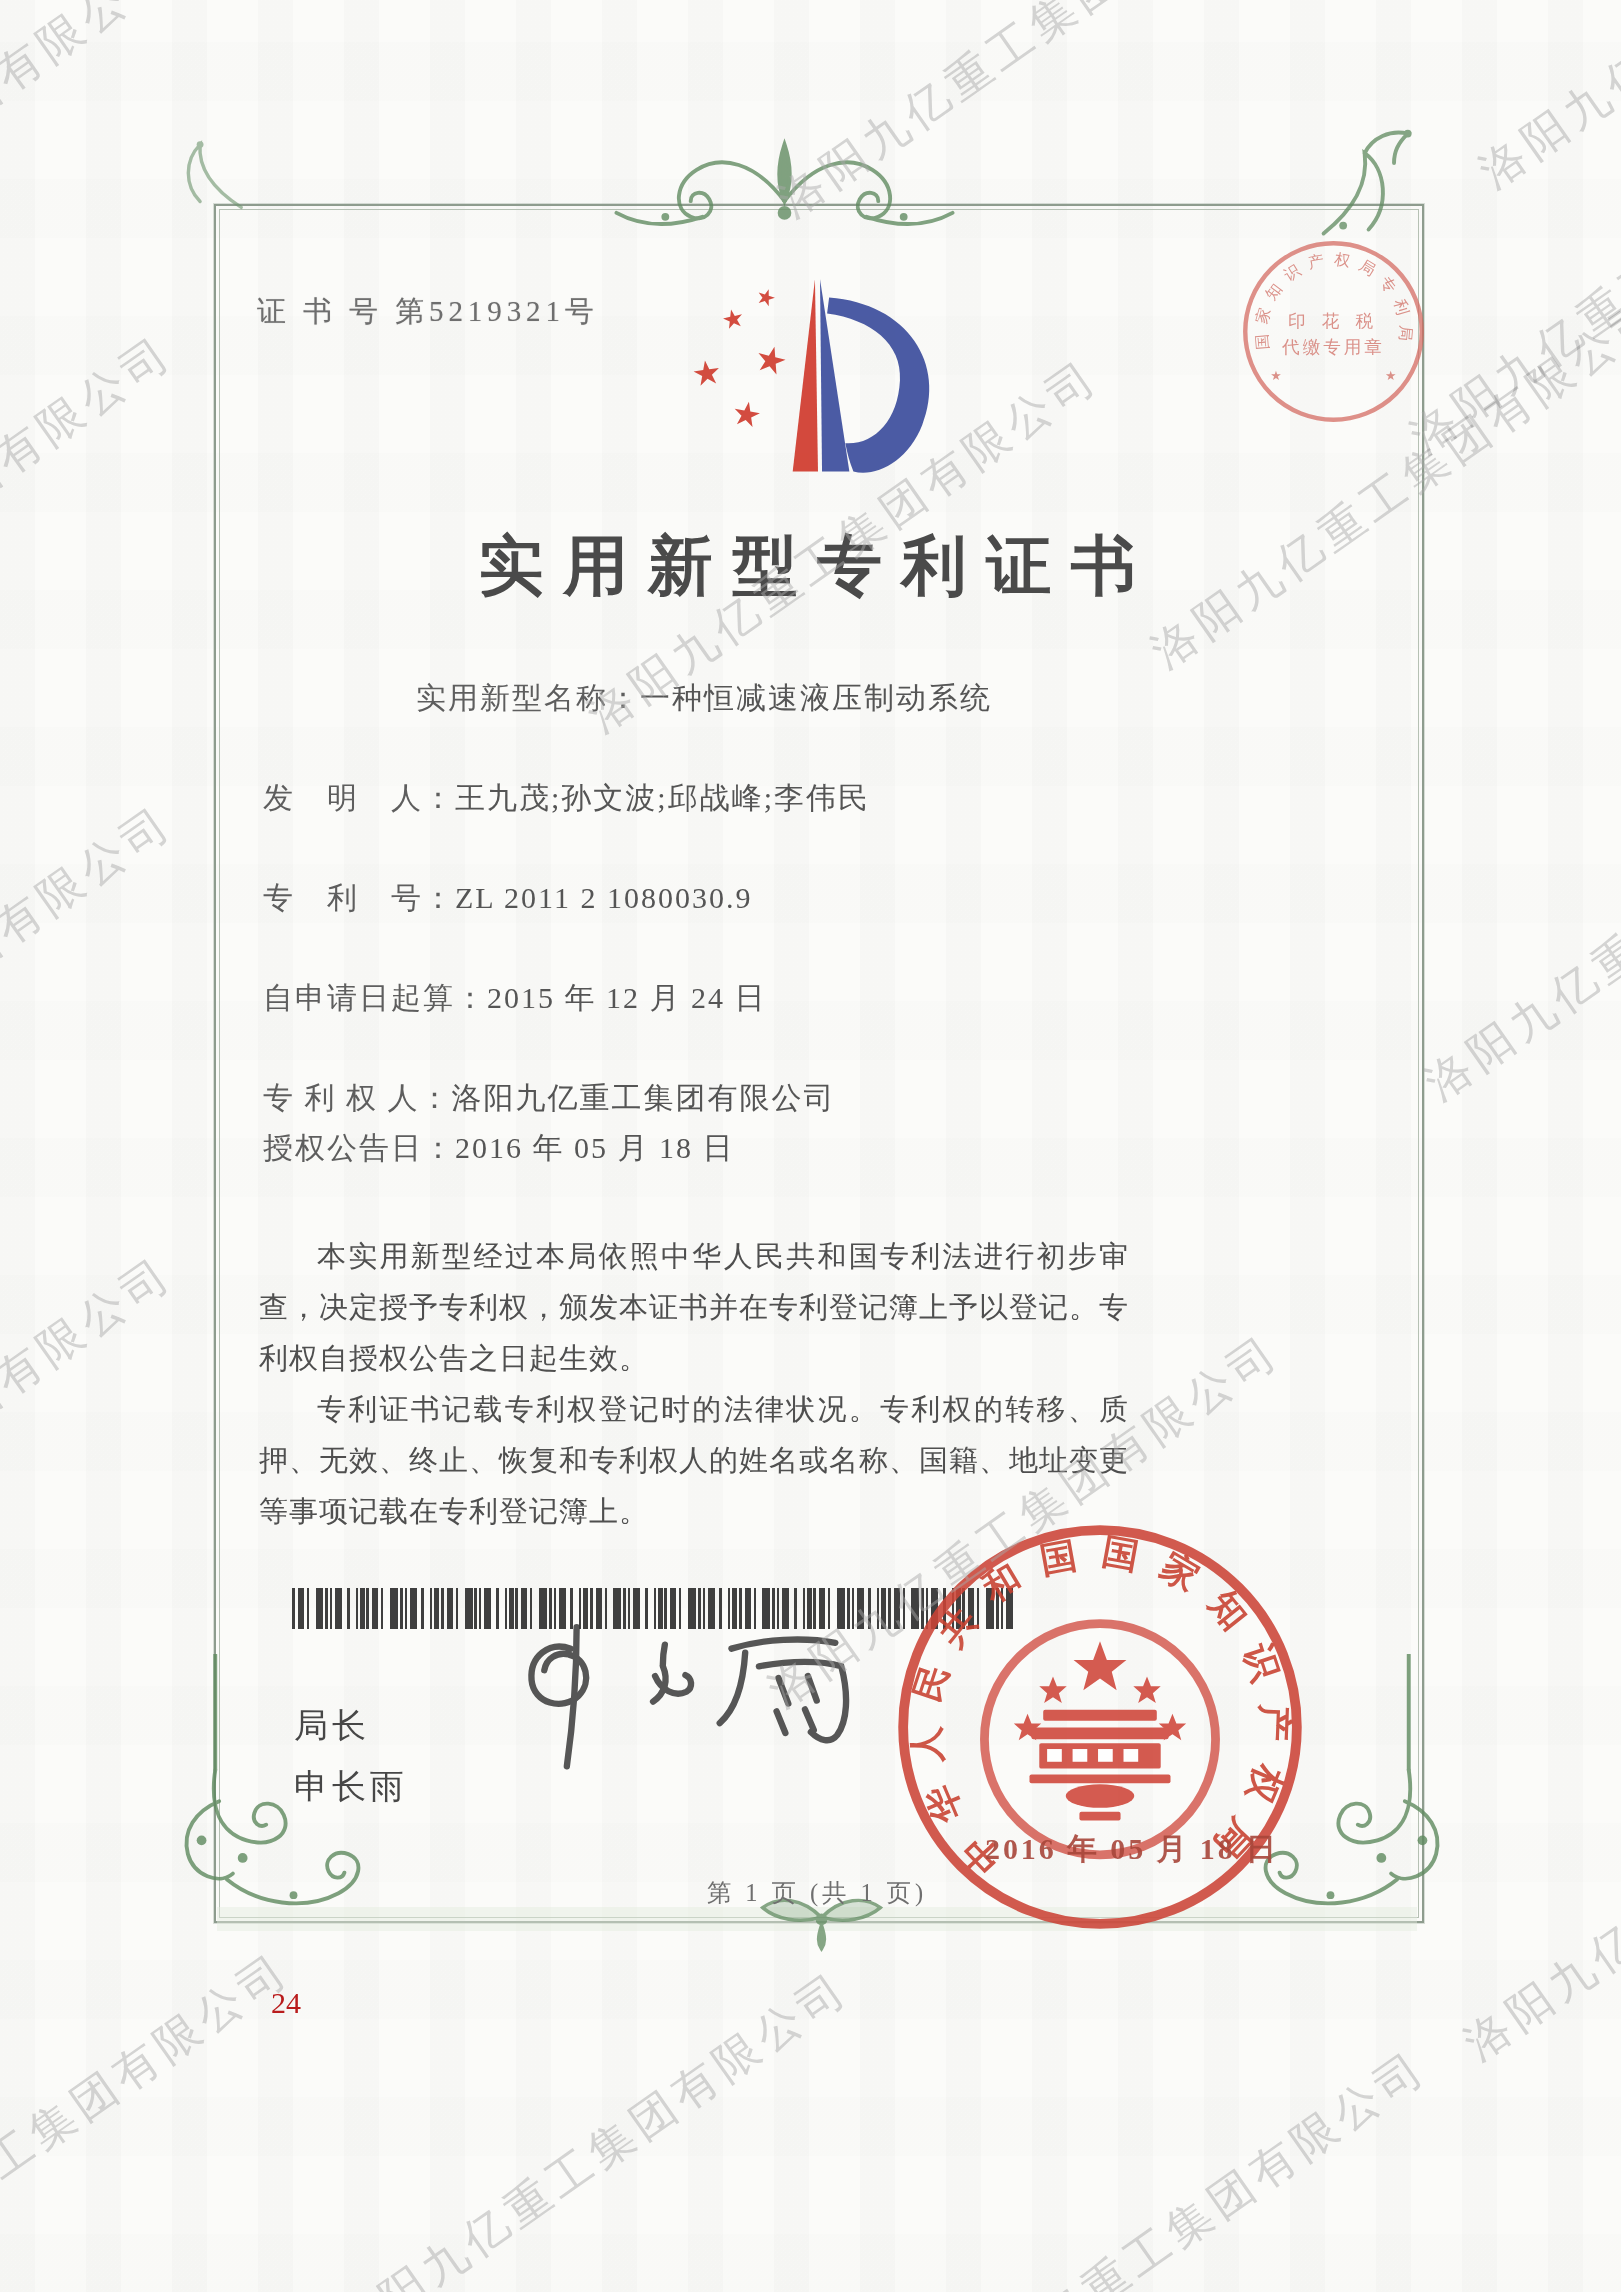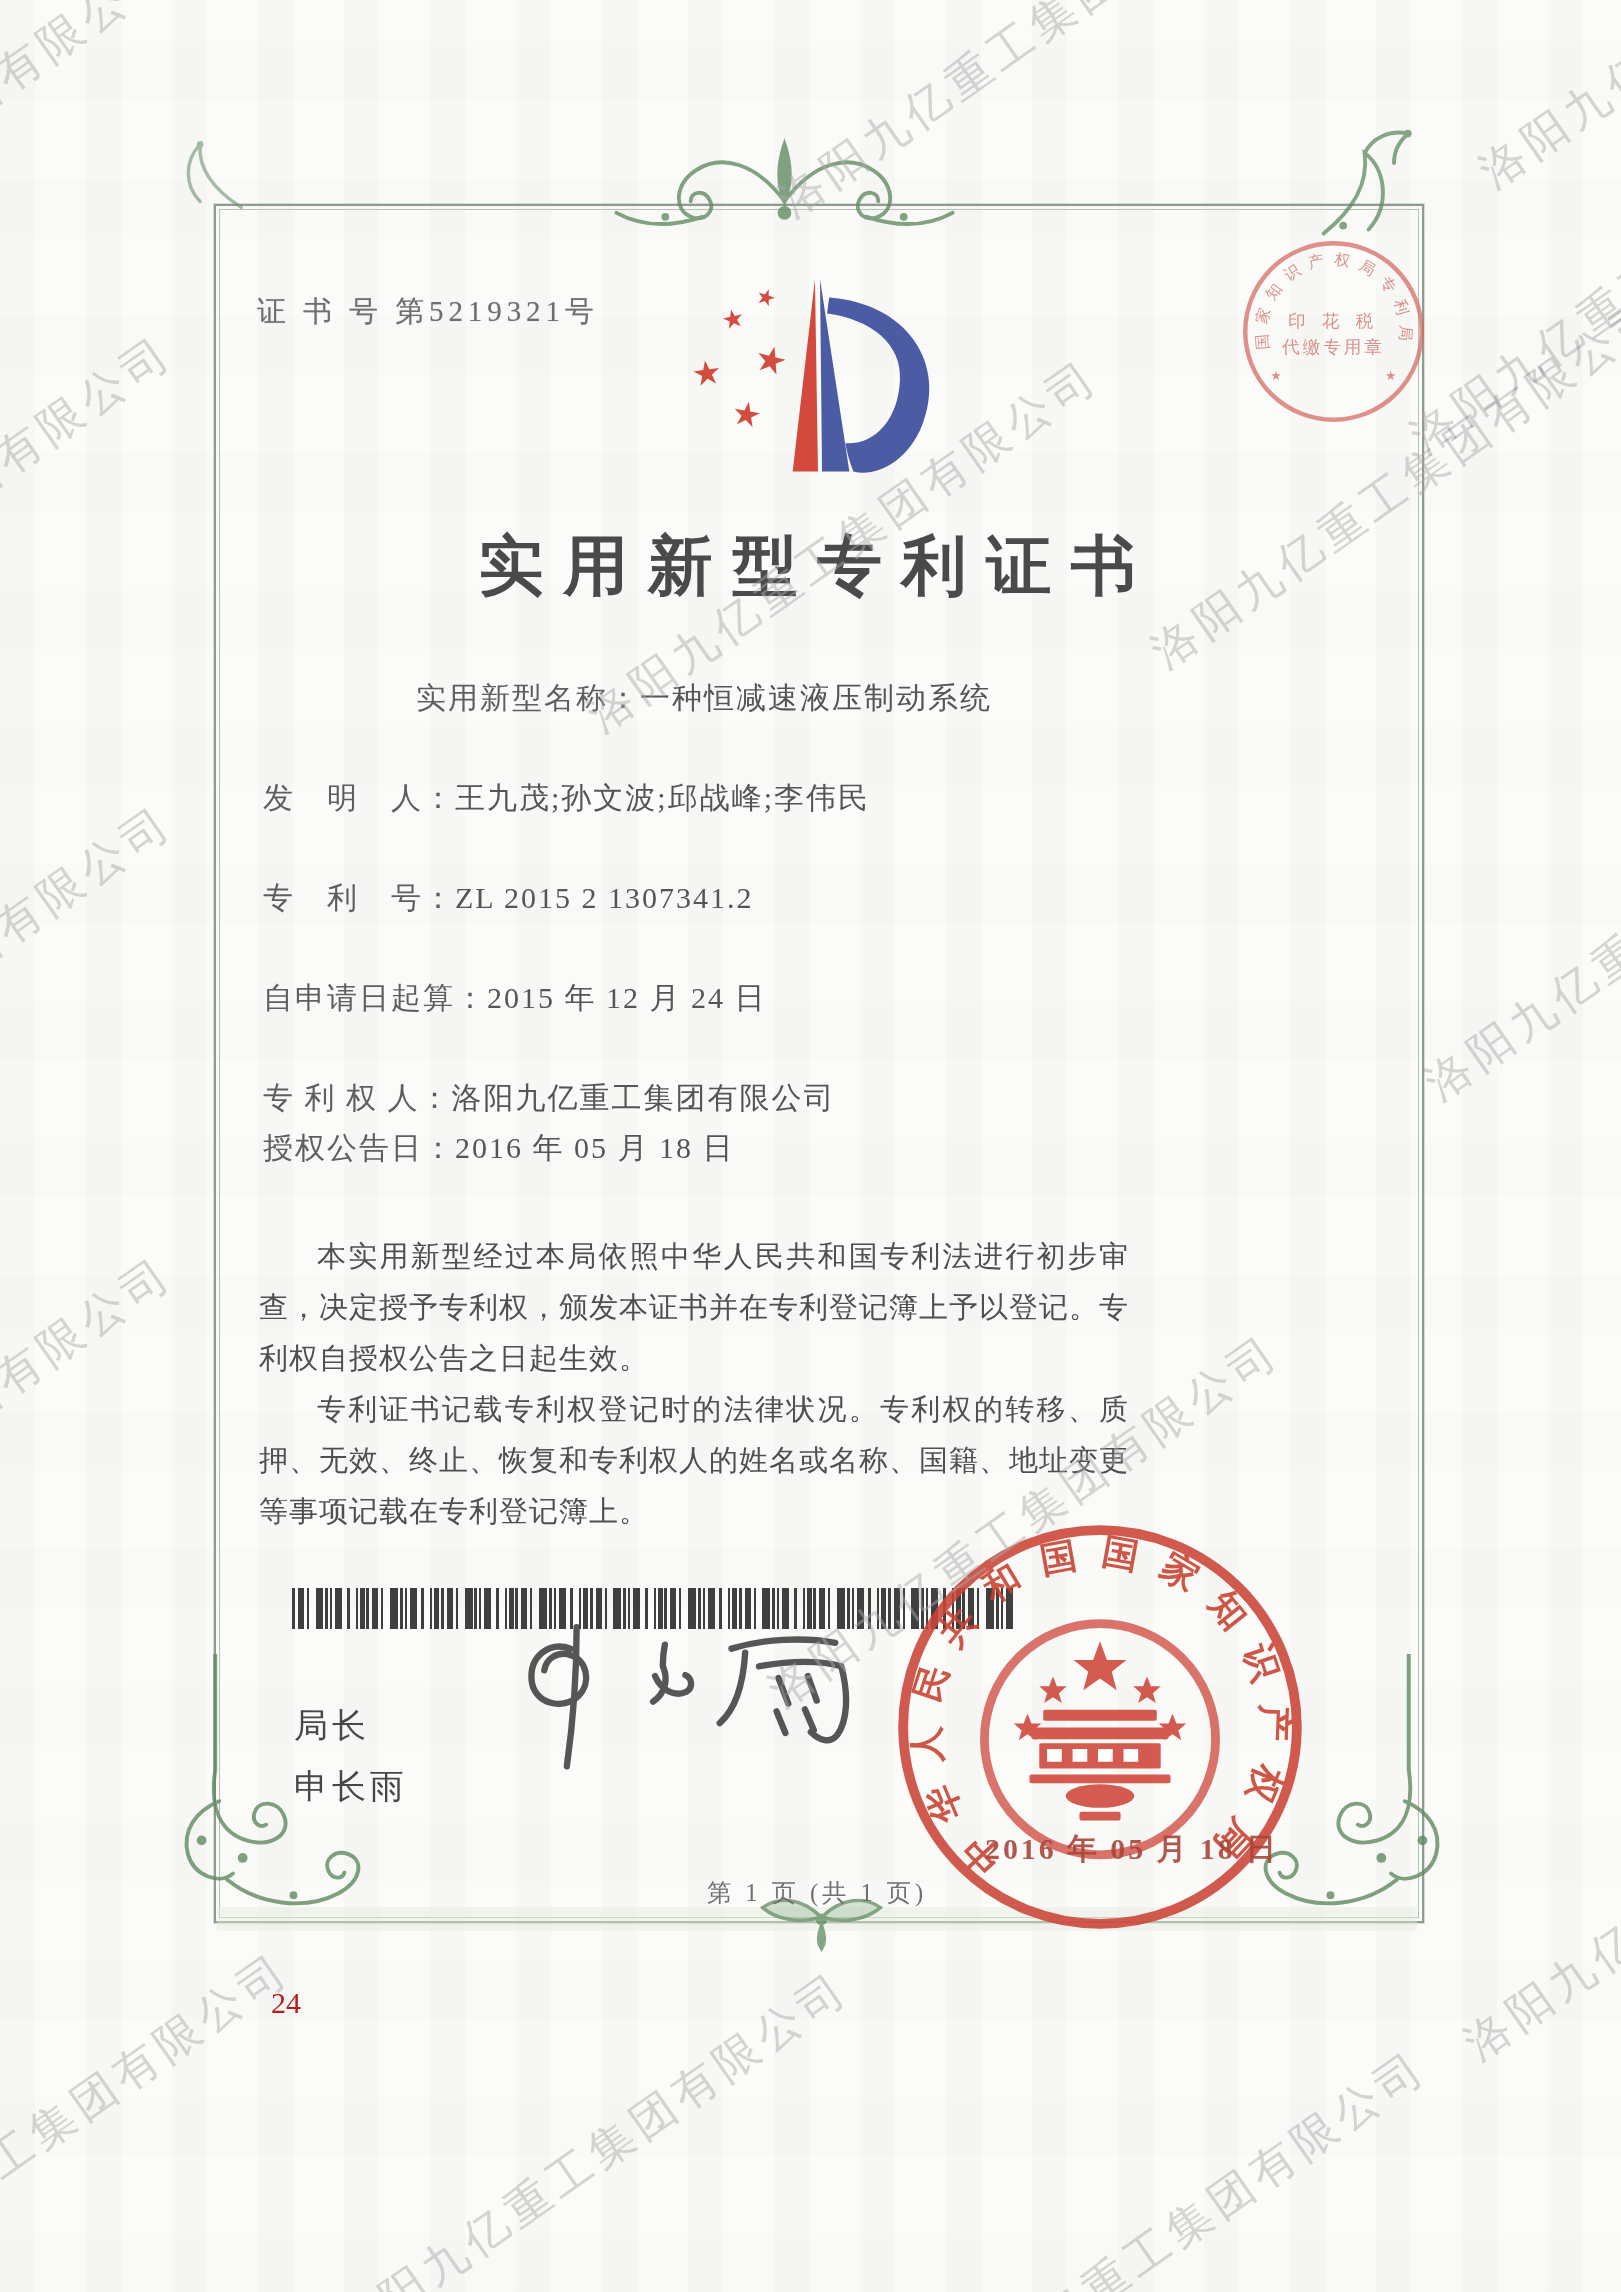--- a/index.html
+++ b/index.html
@@ -162,21 +162,21 @@
 
 <div class="abs cert-title">实用新型专利证书</div>
 
 <div class="abs field-row" style="top:678px;text-align:center;">
   <span class="lab">实用新型名称：</span><span class="val">一种恒减速液压制动系统</span>
 </div>
 <div class="abs field-row" style="top:778px;">
   <span class="lab">发　明　人：</span><span class="val">王九茂;孙文波;邱战峰;李伟民</span>
 </div>
 <div class="abs field-row" style="top:878px;">
-  <span class="lab">专　利　号：</span><span class="val">ZL 2015 2 1307341.2</span>
+  <span class="lab">专　利　号：</span><span class="val">ZL 2011 2 1080030.9</span>
 </div>
 <div class="abs field-row" style="top:978px;">
   <span class="lab">自申请日起算：</span><span class="val">2015 年 12 月 24 日</span>
 </div>
 <div class="abs field-row" style="top:1078px;">
   <span class="lab">专 利 权 人：</span><span class="val">洛阳九亿重工集团有限公司</span>
 </div>
 <div class="abs field-row" style="top:1128px;">
   <span class="lab">授权公告日：</span><span class="val">2016 年 05 月 18 日</span>
 </div>

